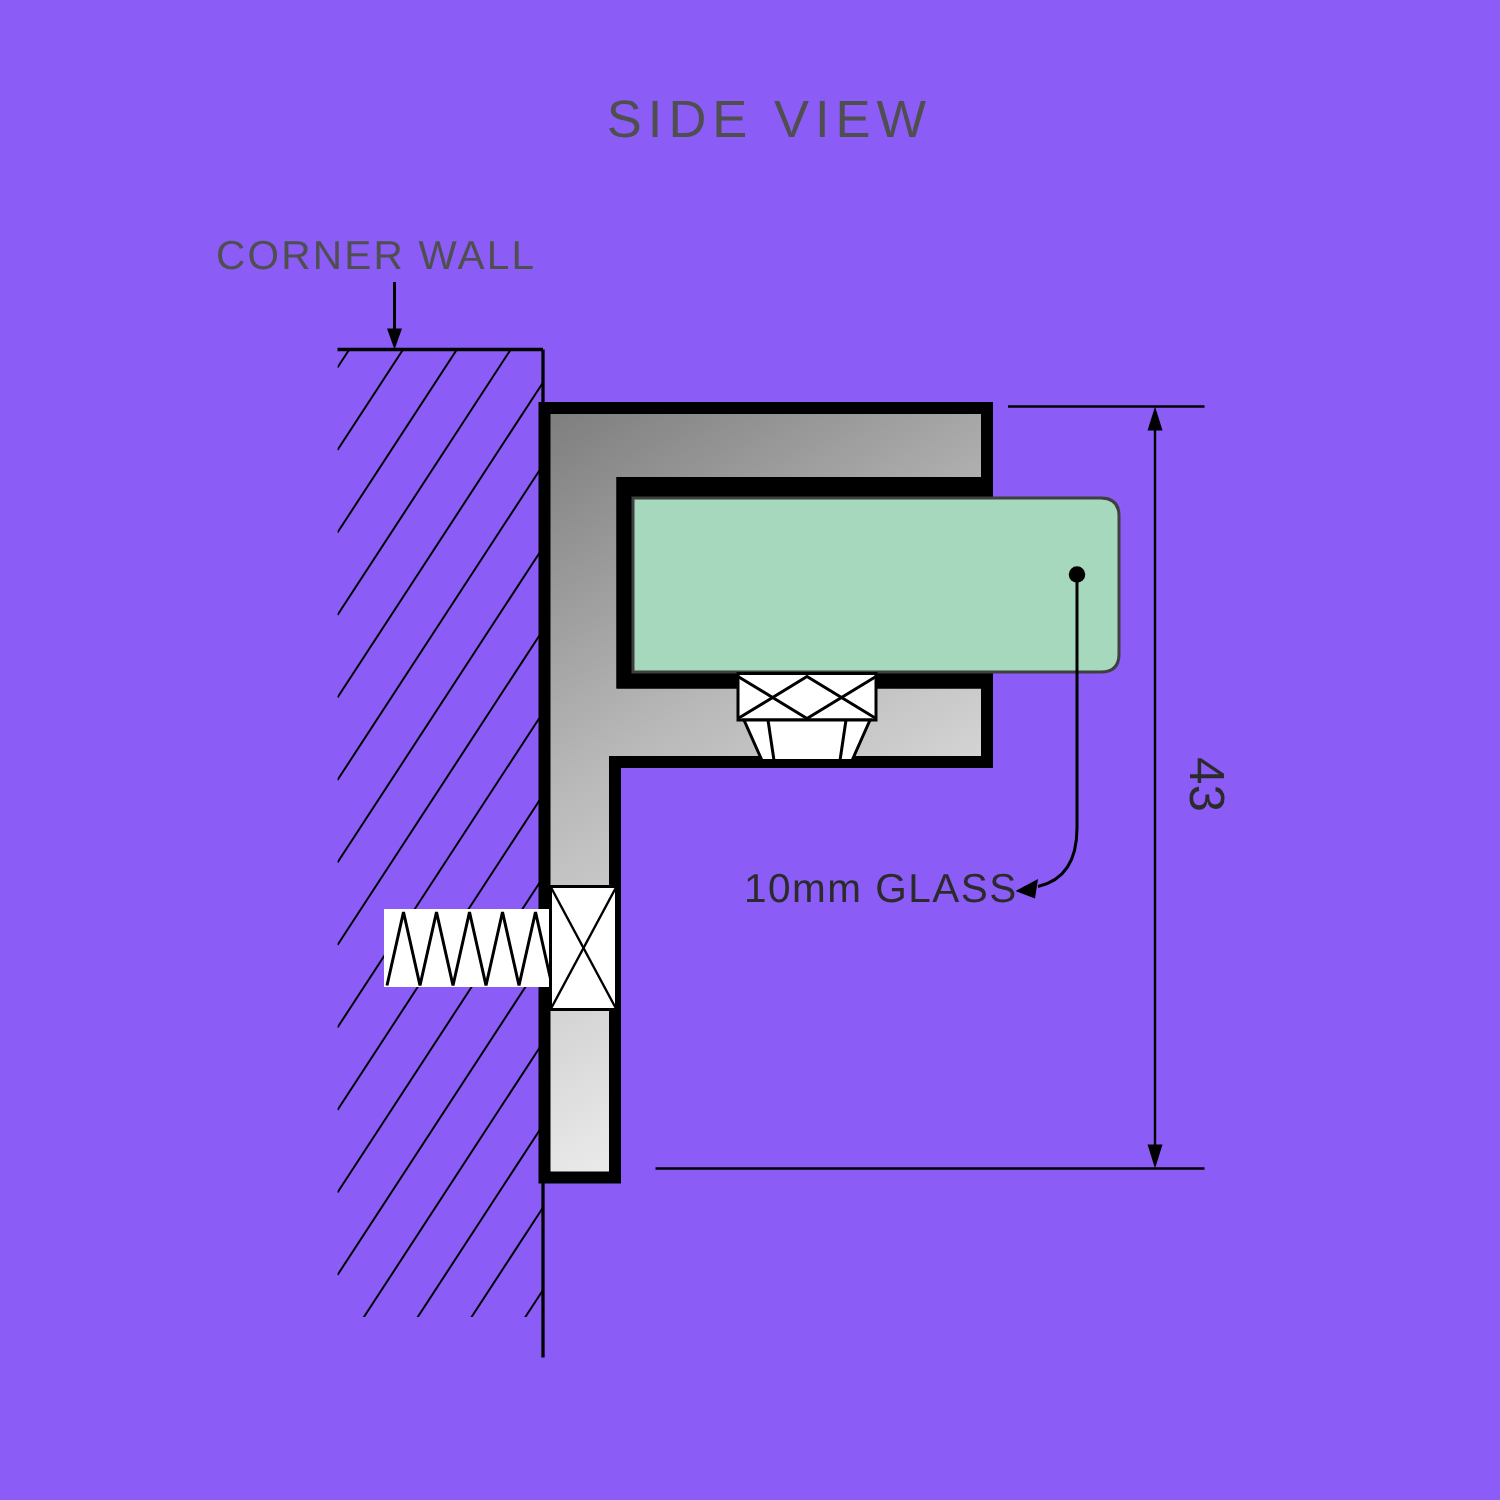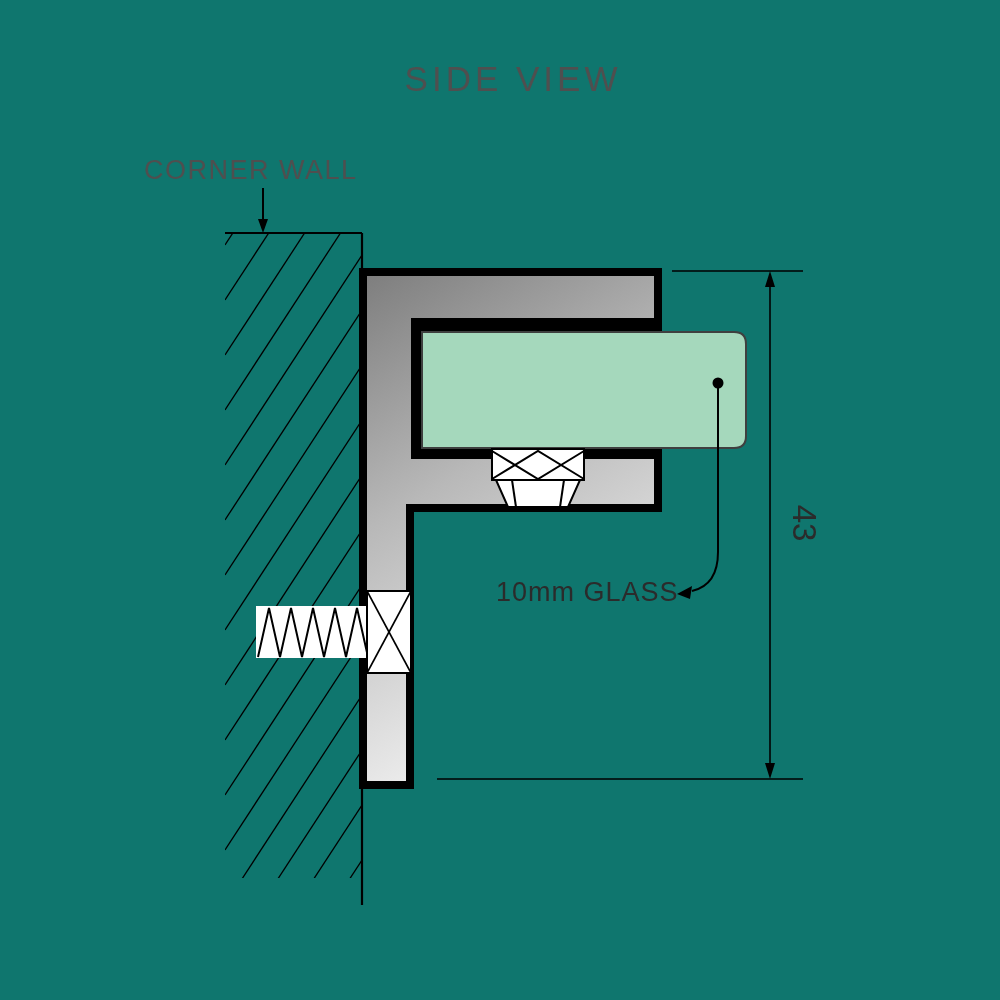--- a/index.html
+++ b/index.html
@@ -9,21 +9,21 @@
     width: 1000px;
     height: 1000px;
     overflow: hidden;
   }
   svg text {
     font-family: "Liberation Sans", sans-serif;
   }
   .canvas-wrap {
     width: 1000px;
     height: 1000px;
-    background: #0f766e;
+    background: #8b5cf6;
   }
 </style>
 </head>
 <body>
 
 <div class="canvas-wrap">
 <svg width="1000" height="1000" viewBox="0 0 1000 1000" xmlns="http://www.w3.org/2000/svg">
 
   <defs>
     <linearGradient id="bracketGrad" x1="0" y1="0" x2="0.35" y2="1">

